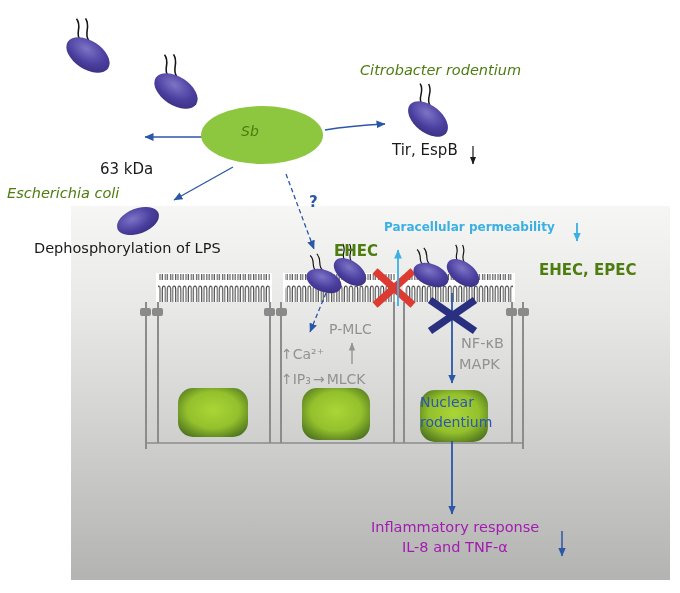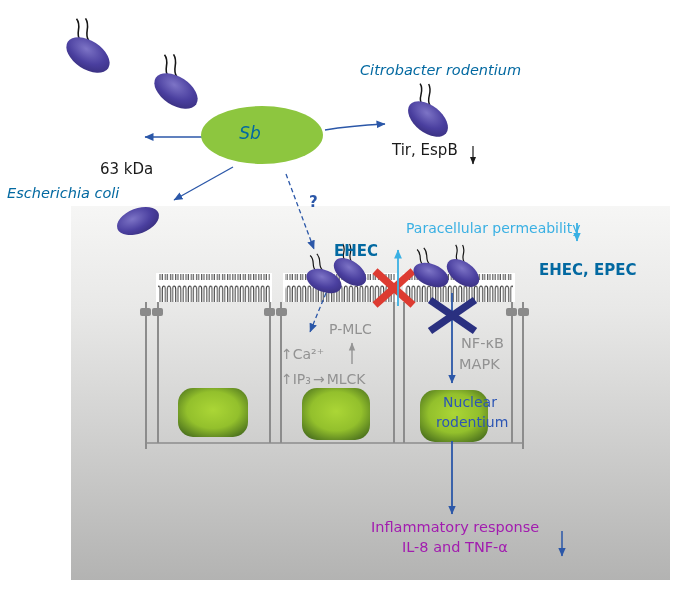--- a/index.html
+++ b/index.html
@@ -7,42 +7,42 @@
     position:relative;width:680px;height:593px;background:#ffffff;overflow:hidden;
     font-family:"DejaVu Sans","Liberation Sans",sans-serif;
   }
   .gray-box{
     position:absolute;left:71px;top:206px;width:599px;height:374px;
     background:linear-gradient(180deg,#f6f6f5 0%,#e8e8e7 28%,#d1d1d0 60%,#b3b3b2 100%);
   }
   svg.art{position:absolute;left:0;top:0;}
   .lbl{position:absolute;white-space:nowrap;font-size:14px;color:#1a1a1a;}
   .it{font-style:italic;}
-  .blue-t{color:#0369a1;}
+  .blue-t{color:#4d7c0f;}
   .cyan-t{color:#3ab0e3;}
   .gray-t{color:#929292;margin-top:6px;}
   .mblue-t{color:#a21caf;}
   .bold-t{font-weight:bold;}
-  #lbl-sb{left:202px;top:123px;width:96px;text-align:center;font-size:17px;}
+  #lbl-sb{left:202px;top:123px;width:96px;text-align:center;font-size:14px;}
   #lbl-citrobacter{left:360px;top:62px;font-size:14.5px;}
   #lbl-tir{left:392px;top:141px;font-size:15px;}
   #lbl-kda{left:100px;top:160px;font-size:15px;}
   #lbl-ecoli{left:7px;top:185px;font-size:14.5px;}
   #lbl-dephos{left:34px;top:240px;font-size:14.5px;}
   #lbl-q{left:309px;top:193px;font-size:15px;font-weight:bold;color:#2b57a8;}
   #lbl-ehec{left:334px;top:242px;font-size:15px;}
-  #lbl-para{left:406px;top:220px;font-size:14px;}
+  #lbl-para{left:384px;top:220px;font-size:12px;font-weight:bold;}
   #lbl-ehecepec{left:539px;top:261px;font-size:15px;}
   #lbl-pmlc{left:329px;top:315px;}
   #lbl-ca{left:281px;top:340px;}
   #row-ip3{left:281px;top:365px;display:flex;gap:2px;}
   #lbl-nfkb{left:461px;top:329px;font-size:14.5px;}
   #lbl-mapk{left:459px;top:350px;font-size:14.5px;}
-  #lbl-nuclear{left:420px;top:392px;width:68px;text-align:center;
-    font-size:14px;line-height:20px;color:#2c55b4;white-space:normal;margin-left:16px;}
+  #lbl-nuclear{left:420px;top:392px;width:68px;text-align:left;
+    font-size:14px;line-height:20px;color:#2c55b4;white-space:normal;}
   #lbl-inflam{left:371px;top:519px;font-size:14.5px;}
   #lbl-il8{left:402px;top:539px;font-size:14.5px;}
 </style>
 </head>
 <body>
 
 <div class="stage">
 
   <div class="gray-box"></div>
 
@@ -139,20 +139,21 @@
     <use href="#bacterium" transform="translate(463,273) rotate(36) scale(0.8)"></use>
 
     <ellipse cx="262" cy="135" rx="61" ry="29" fill="#8dc63f"></ellipse>
   </svg>
 
   <div class="lbl it blue-t" id="lbl-sb">Sb</div>
   <div class="lbl it blue-t" id="lbl-citrobacter">Citrobacter rodentium</div>
   <div class="lbl" id="lbl-tir">Tir, EspB</div>
   <div class="lbl" id="lbl-kda">63 kDa</div>
   <div class="lbl it blue-t" id="lbl-ecoli">Escherichia coli</div>
+  <div class="lbl" id="lbl-dephos">Dephosphorylation of LPS</div>
   <div class="lbl" id="lbl-q">?</div>
   <div class="lbl blue-t bold-t" id="lbl-ehec">EHEC</div>
   <div class="lbl cyan-t" id="lbl-para">Paracellular permeability</div>
   <div class="lbl blue-t bold-t" id="lbl-ehecepec">EHEC, EPEC</div>
   <div class="lbl gray-t" id="lbl-pmlc">P-MLC</div>
   <div class="lbl gray-t" id="lbl-ca">↑Ca²⁺</div>
   <div class="lbl gray-t" id="row-ip3">
     <span>↑IP₃</span>
     <span>→</span>
     <span>MLCK</span>

